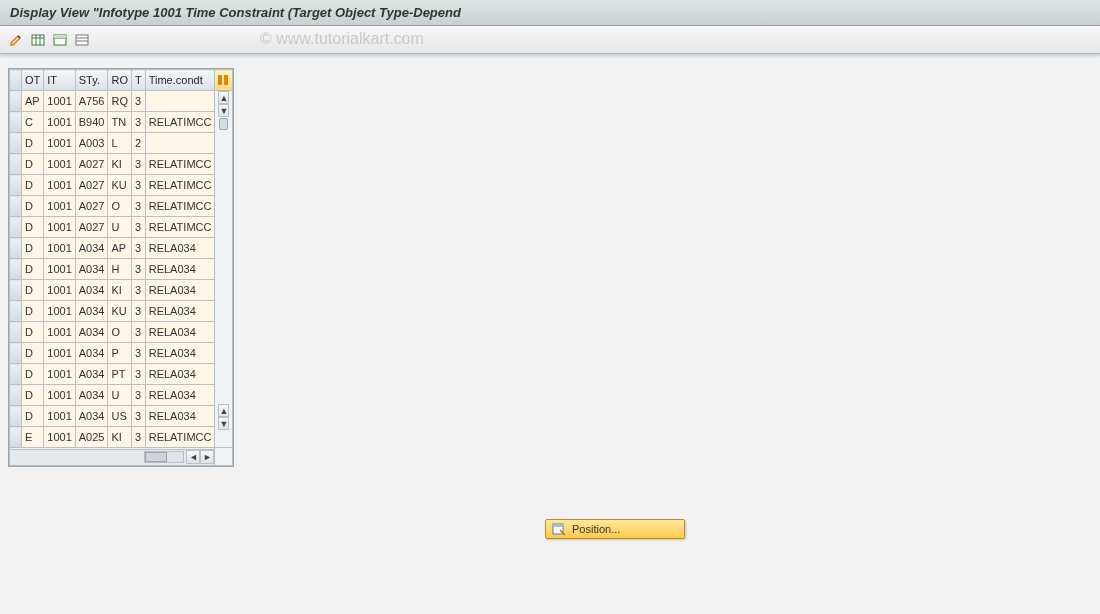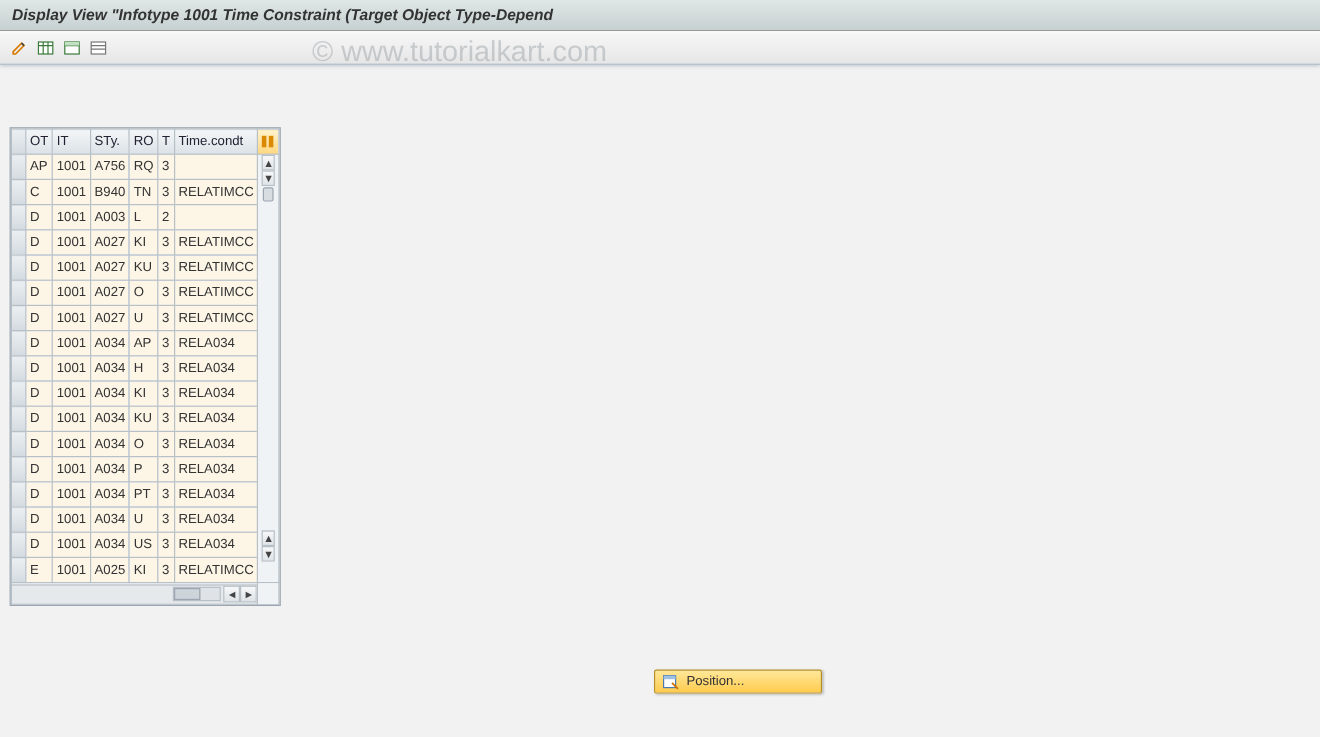--- a/index.html
+++ b/index.html
@@ -47,32 +47,31 @@
       cursor: pointer;
     }
     .content-area {
       padding: 14px 8px;
       position: relative;
     }
     .watermark {
       position: absolute;
       top: 30px;
       left: 260px;
-      font-size: 24px;
+      font-size: 16px;
       color: rgba(160,165,170,0.5);
       pointer-events: none;
       font-family: Verdana, sans-serif;
       z-index: 100;
     }
     .table-wrap {
       display: inline-block;
       border: 1px solid #9aa5af;
       background: #e9eef2;
       position: relative;
-      margin-top: 38px;
     }
     .grid {
       border-collapse: collapse;
       font-size: 11px;
     }
     .grid th, .grid td {
       border: 1px solid #b8c0c7;
       background: #eff3f6;
       padding: 0 3px;
       height: 21px;

